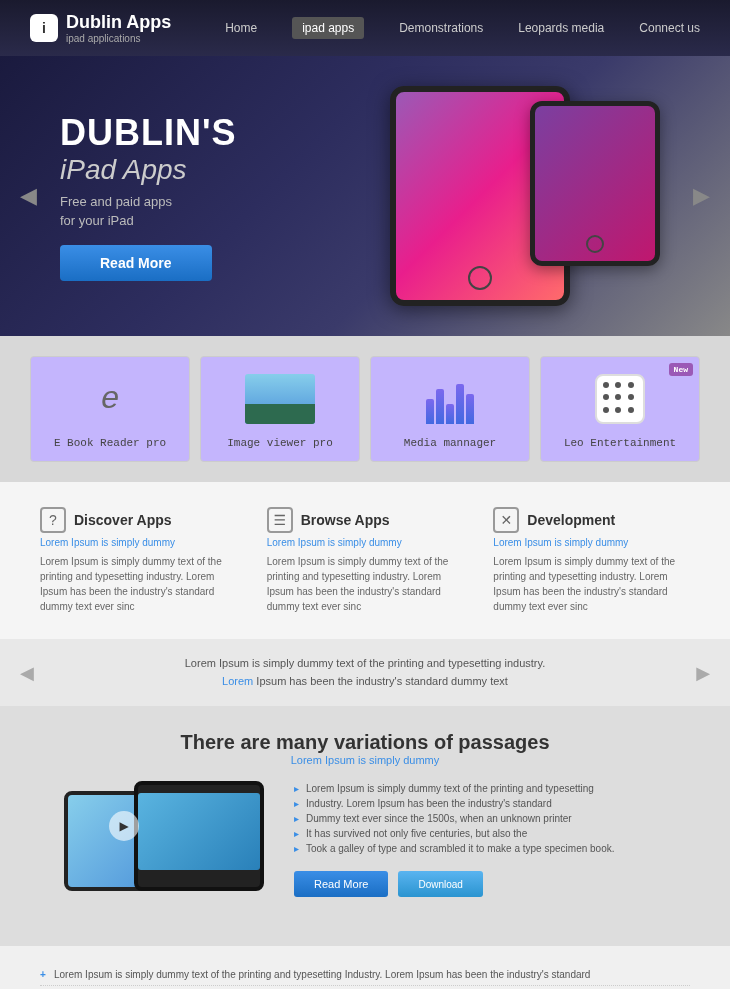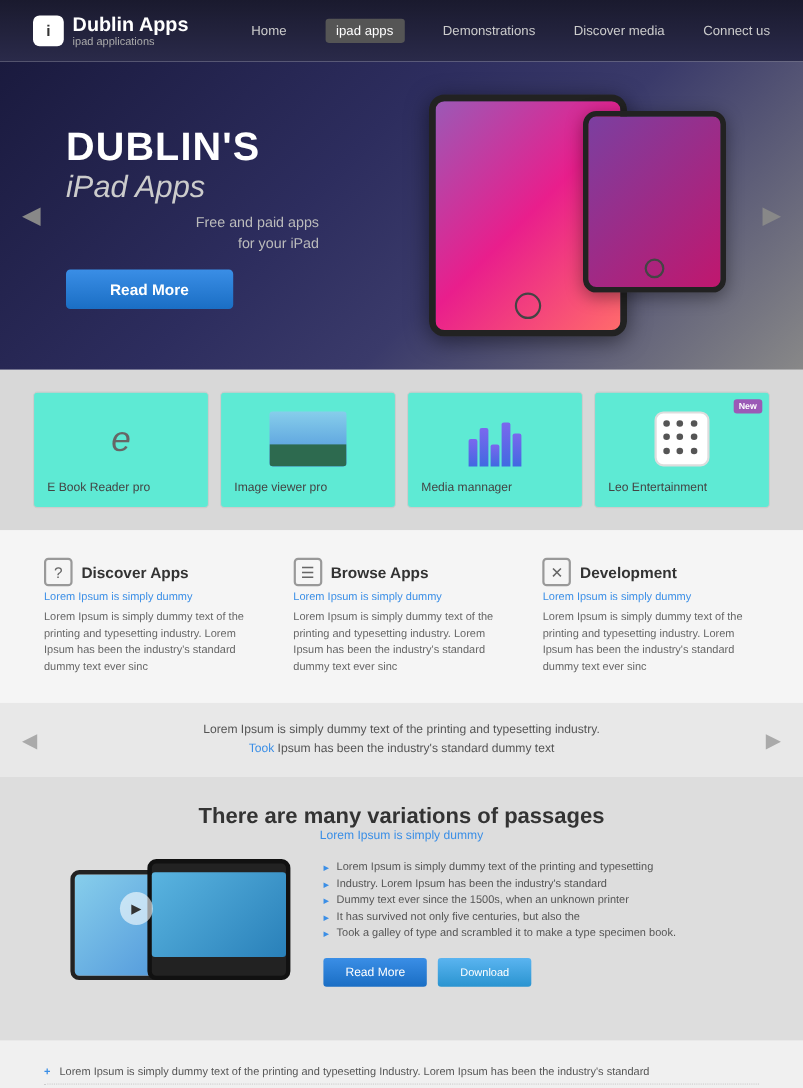--- a/index.html
+++ b/index.html
@@ -34,21 +34,21 @@
       min-height: 270px;
       position: relative;
       display: flex;
       align-items: center;
       padding: 30px 60px;
       overflow: hidden;
     }
     .hero-left { flex: 1; z-index: 2; }
     .hero-title-big { color: #fff; font-size: 36px; font-weight: 900; letter-spacing: 1px; }
     .hero-title-sub { color: #ccc; font-size: 28px; font-weight: 300; font-style: italic; }
-    .hero-desc { color: #bbb; font-size: 13px; margin-top: 6px; line-height: 1.5; text-align: right; }
+    .hero-desc { color: #bbb; font-size: 13px; margin-top: 6px; line-height: 1.5; text-align: left; }
     .hero-btn {
       display: inline-block; margin-top: 14px;
       background: linear-gradient(180deg, #3a8ee6, #1a6ec4);
       color: #fff; padding: 10px 40px; border-radius: 4px;
       font-size: 14px; font-weight: bold; cursor: pointer; border: none;
     }
     .hero-arrow {
       position: absolute; top: 50%; transform: translateY(-50%);
       color: #888; font-size: 22px; cursor: pointer;
     }
@@ -89,24 +89,26 @@
 
     
     .apps-section {
       background: #d8d8d8;
       padding: 20px 30px;
       display: flex;
       gap: 10px;
     }
     .app-card {
       flex: 1;
-      background: #5eead4;
+      background: #c4b5fd;
       border: 1px solid #ccc;
       border-radius: 4px;
       padding: 12px;
+      text-align: center;
+      font-family: Liberation Mono, monospace;
     }
     .app-icon-area {
       width: 100%; height: 60px;
       display: flex; align-items: center; justify-content: center;
       margin-bottom: 8px; position: relative;
     }
     .app-card-label { font-size: 11px; color: #444; }
     .new-badge {
       position: absolute; top: -6px; right: -6px;
       background: #9b59b6; color: #fff; font-size: 8px;
@@ -244,21 +246,21 @@
     </div>
     <div class="logo-text-area">
       <span class="logo-title">Dublin Apps</span>
       <span class="logo-sub">ipad applications</span>
     </div>
   </div>
   <nav class="nav">
     <a class="nav-item">Home</a>
     <a class="nav-item active">ipad apps</a>
     <a class="nav-item">Demonstrations</a>
-    <a class="nav-item">Discover media</a>
+    <a class="nav-item">Leopards media</a>
     <a class="nav-item">Connect us</a>
   </nav>
 </header>
 
 <section class="hero">
   <span class="hero-arrow hero-arrow-left">◀</span>
   <div class="hero-left">
     <div class="hero-title-big">DUBLIN'S</div>
     <div class="hero-title-sub">iPad Apps</div>
     <div class="hero-desc">
@@ -348,21 +350,21 @@
     </div>
     <div class="feature-sub">Lorem Ipsum is simply dummy</div>
     <div class="feature-text">Lorem Ipsum is simply dummy text of the printing and typesetting industry. Lorem Ipsum has been the industry's standard dummy text ever sinc</div>
   </div>
 </section>
 
 <section class="testimonial-section">
   <span class="test-arrow test-arrow-left">◀</span>
   <div class="test-text">
     <span>Lorem Ipsum is simply dummy text of the printing and typesetting industry.</span><br>
-    <span class="test-highlight">Took</span>
+    <span class="test-highlight">Lorem</span>
     <span>Ipsum has been the industry's standard dummy text</span>
   </div>
   <span class="test-arrow test-arrow-right">▶</span>
 </section>
 
 <section class="product-section">
   <div class="product-title">There are many variations of passages</div>
   <div class="product-sub">Lorem Ipsum is simply dummy</div>
   <div class="product-content">
     <div class="product-images">

